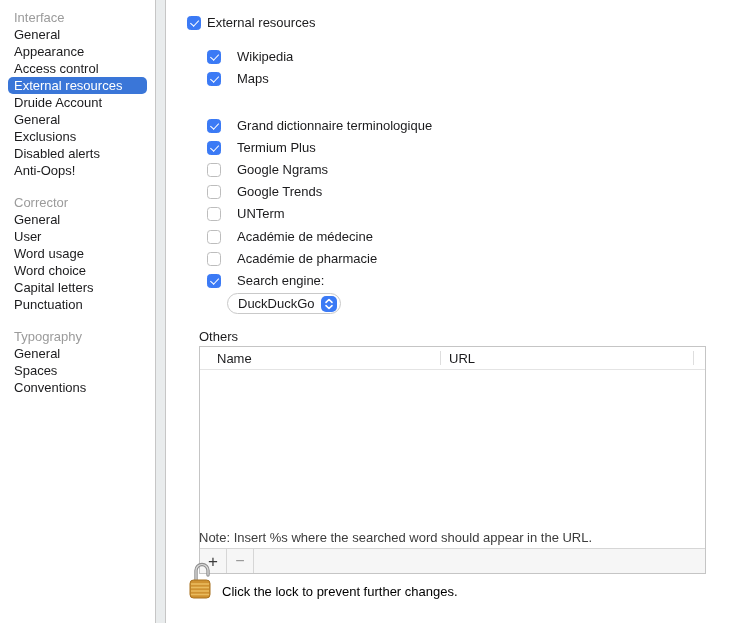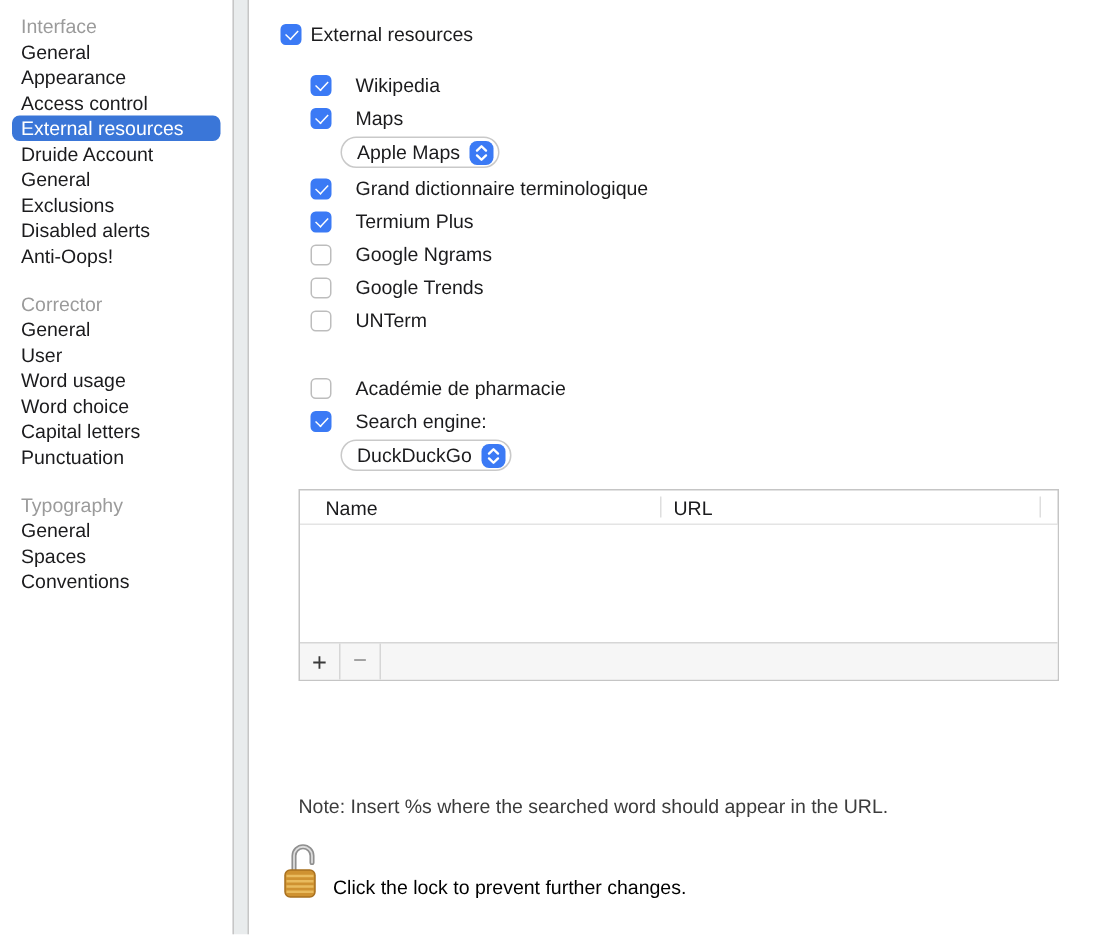--- a/index.html
+++ b/index.html
@@ -27,21 +27,21 @@
   .checkbox.checked::after { content:""; position:absolute; left:4.4px; top:1.6px; width:3.6px; height:7.4px;
       border-right:1.7px solid #fff; border-bottom:1.7px solid #fff; transform:rotate(43deg); }
 
   .popup { position:absolute; left:61px; height:21px; display:inline-flex; align-items:center; gap:6px;
       border:1px solid #c9c9c9; border-radius:11px; background:#fff; padding:0 3px 0 10px; cursor:default; }
   .popup-label { font-size:13px; }
   .stepper { width:16px; height:16px; border-radius:5px; background:#3b7af5; display:flex; align-items:center; justify-content:center; }
 
   .others-label { position:absolute; left:33px; top:329px; }
 
-  .table { position:absolute; left:33px; top:326px; width:507px; height:128px; border:1px solid #c5c5c5; background:#fff; display:flex; flex-direction:column; }
+  .table { position:absolute; left:33px; top:346px; width:507px; height:228px; border:1px solid #c5c5c5; background:#fff; display:flex; flex-direction:column; }
   .thead { flex:0 0 23px; position:relative; display:flex; align-items:center; border-bottom:1px solid #e4e4e4; }
   .thead::before { content:""; position:absolute; left:240px; top:4px; bottom:4px; width:1px; background:#dedede; }
   .thead::after  { content:""; position:absolute; right:11px; top:4px; bottom:4px; width:1px; background:#dedede; }
   .th-name { padding-left:17px; }
   .th-url { position:absolute; left:249px; }
   .tbody { flex:1 1 auto; background:#fff; }
   .tfoot { flex:0 0 25px; border-top:1px solid #d6d6d6; background:#f6f6f6; display:flex; align-items:stretch; }
   .tbtn { width:27px; display:flex; align-items:center; justify-content:center; border-right:1px solid #d6d6d6; font-size:17px; line-height:1; cursor:default; }
   .tbtn.add { color:#3a3a3a; }
   .tbtn.remove { color:#969696; font-size:16px; }
@@ -93,29 +93,20 @@
   <div class="row indent-2" style="top:49px">
     <span class="checkbox checked"></span>
     <span>Wikipedia</span>
   </div>
 
   <div class="row indent-2" style="top:71px">
     <span class="checkbox checked"></span>
     <span>Maps</span>
   </div>
 
-  <div class="popup" style="top:91px">
-    <span class="popup-label">Apple Maps</span>
-    <span class="stepper">
-      <svg width="10" height="12" viewBox="0 0 10 12">
-          <path d="M2 4.4 L5 1.5 L8 4.4" stroke="#fff" stroke-width="1.6" fill="none" stroke-linecap="round" stroke-linejoin="round"></path>
-          <path d="M2 7.6 L5 10.5 L8 7.6" stroke="#fff" stroke-width="1.6" fill="none" stroke-linecap="round" stroke-linejoin="round"></path>
-        </svg>
-    </span>
-  </div>
 
   <div class="row indent-2" style="top:118px">
     <span class="checkbox checked"></span>
     <span>Grand dictionnaire terminologique</span>
   </div>
 
   <div class="row indent-2" style="top:140px">
     <span class="checkbox checked"></span>
     <span>Termium Plus</span>
   </div>
@@ -128,20 +119,24 @@
   <div class="row indent-2" style="top:184px">
     <span class="checkbox"></span>
     <span>Google Trends</span>
   </div>
 
   <div class="row indent-2" style="top:206px">
     <span class="checkbox"></span>
     <span>UNTerm</span>
   </div>
 
+  <div class="row indent-2" style="top:229px">
+    <span class="checkbox"></span>
+    <span>Académie de médecine</span>
+  </div>
 
   <div class="row indent-2" style="top:251px">
     <span class="checkbox"></span>
     <span>Académie de pharmacie</span>
   </div>
 
   <div class="row indent-2" style="top:273px">
     <span class="checkbox checked"></span>
     <span>Search engine:</span>
   </div>

